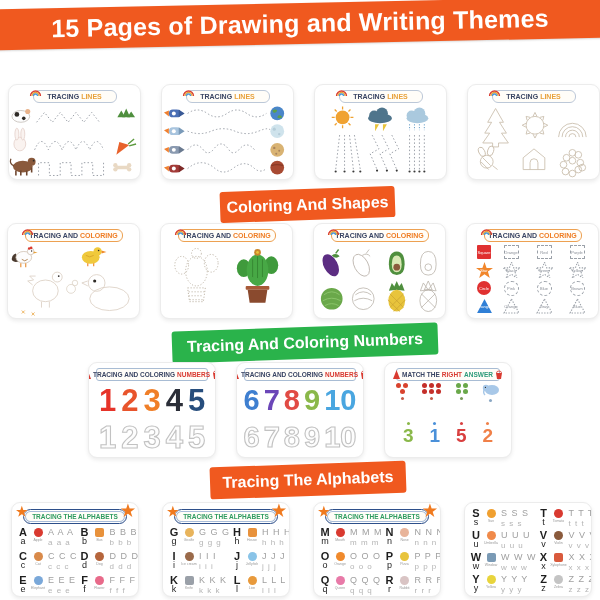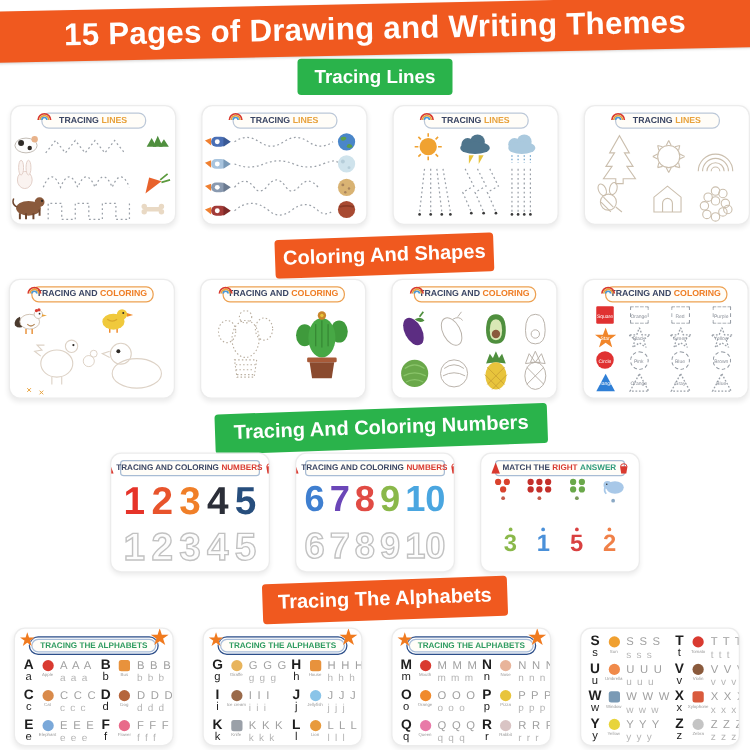--- a/index.html
+++ b/index.html
@@ -73,21 +73,20 @@
 </style>
 </head>
 <body>
 
 <div class="canvas">
 
   <div class="banner">
     <span class="banner-text">15 Pages of Drawing and Writing Themes</span>
   </div>
 
-  <div class="badge b1">Tracing Lines</div>
 
   <div class="row row1">
 
     <div class="card cardL">
       <div class="pill pill-lines">
         <svg class="rbw" viewBox="0 0 13 9">
             <path d="M1.5 9 a5 5 0 0 1 10 0" fill="none" stroke="#d93a30" stroke-width="1.3"></path>
             <path d="M3 9 a3.5 3.5 0 0 1 7 0" fill="none" stroke="#e8a23c" stroke-width="1.3"></path>
             <path d="M4.5 9 a2 2 0 0 1 4 0" fill="none" stroke="#4a9ad9" stroke-width="1.3"></path>
           </svg>

